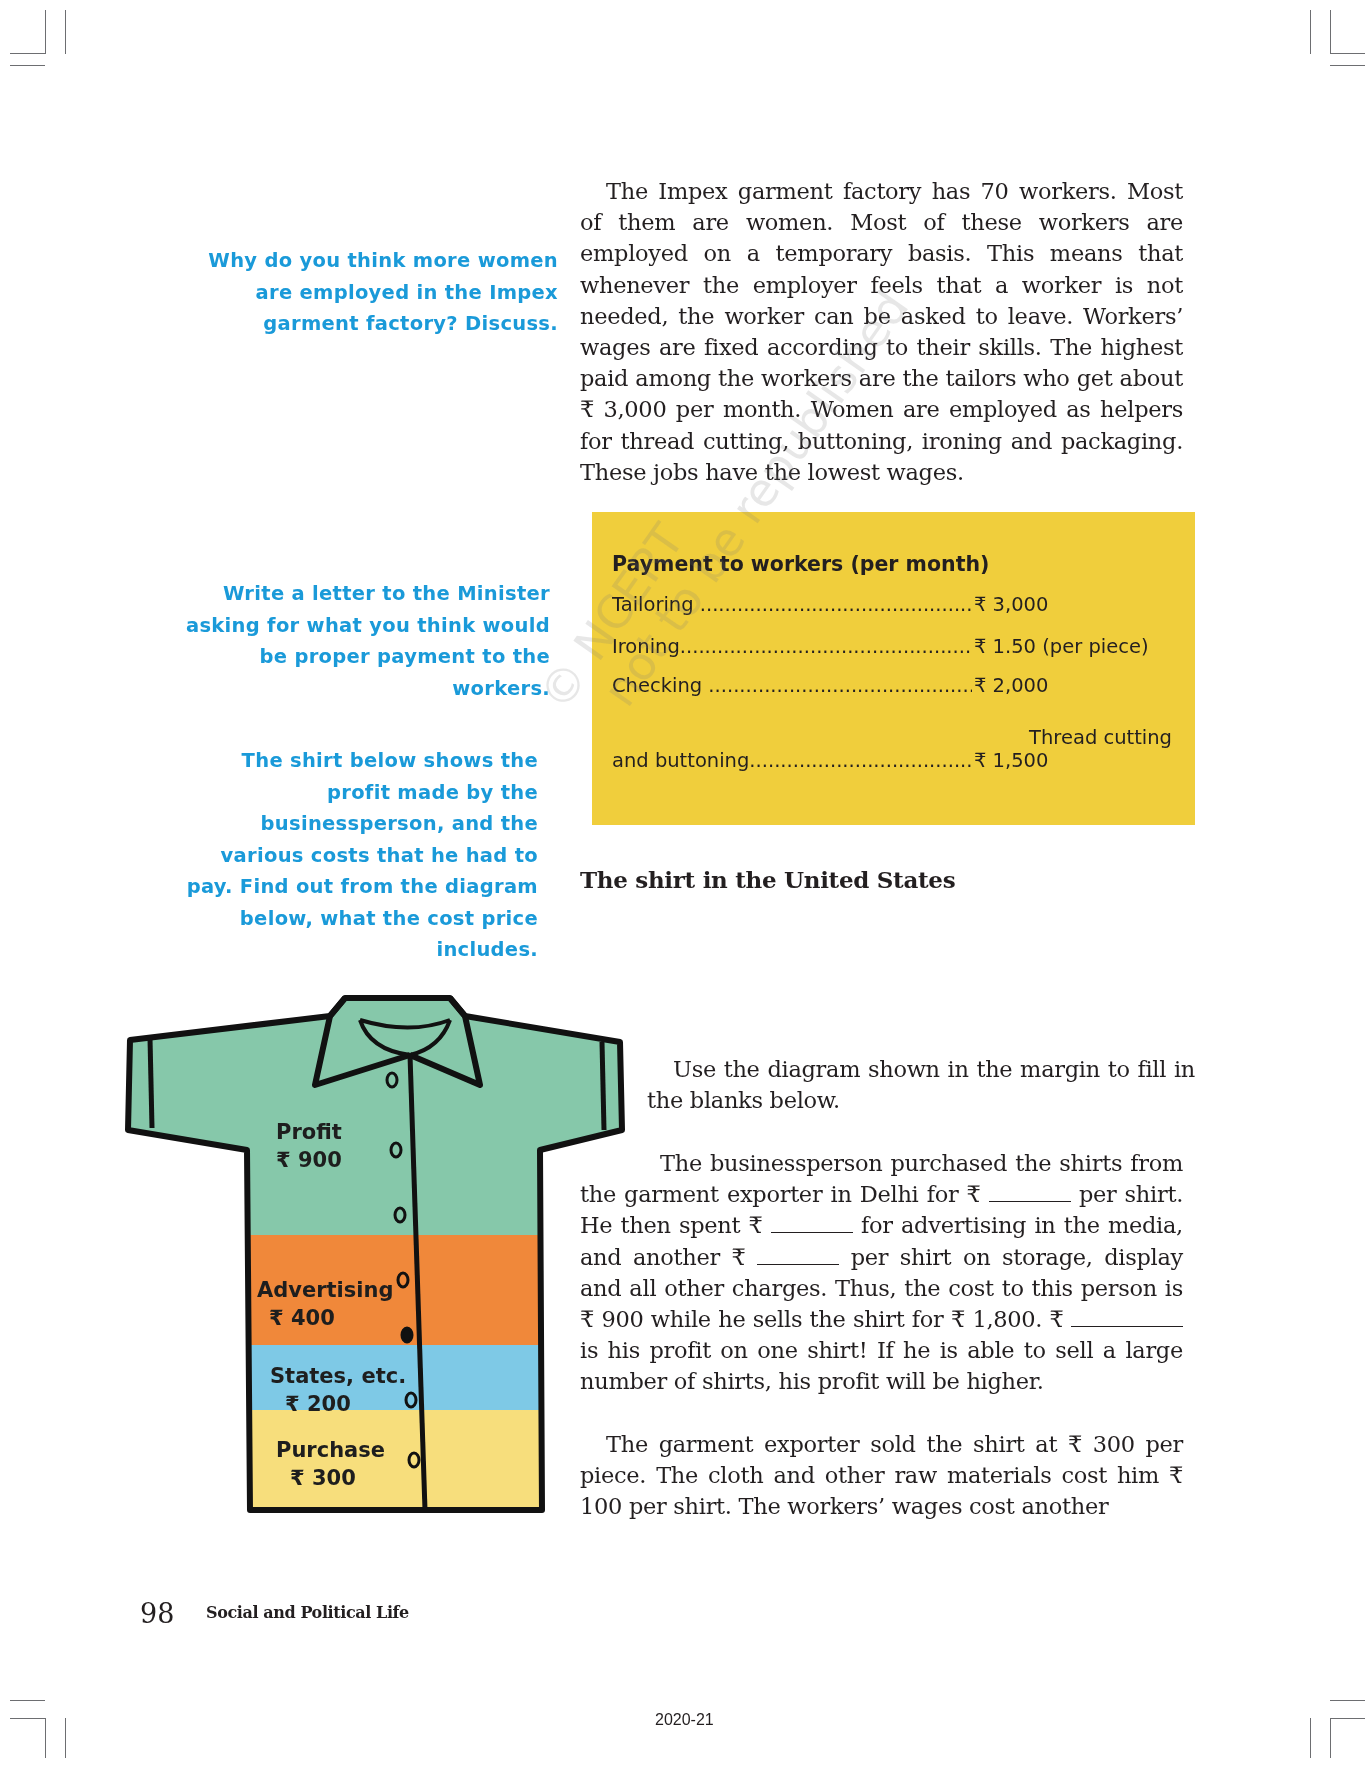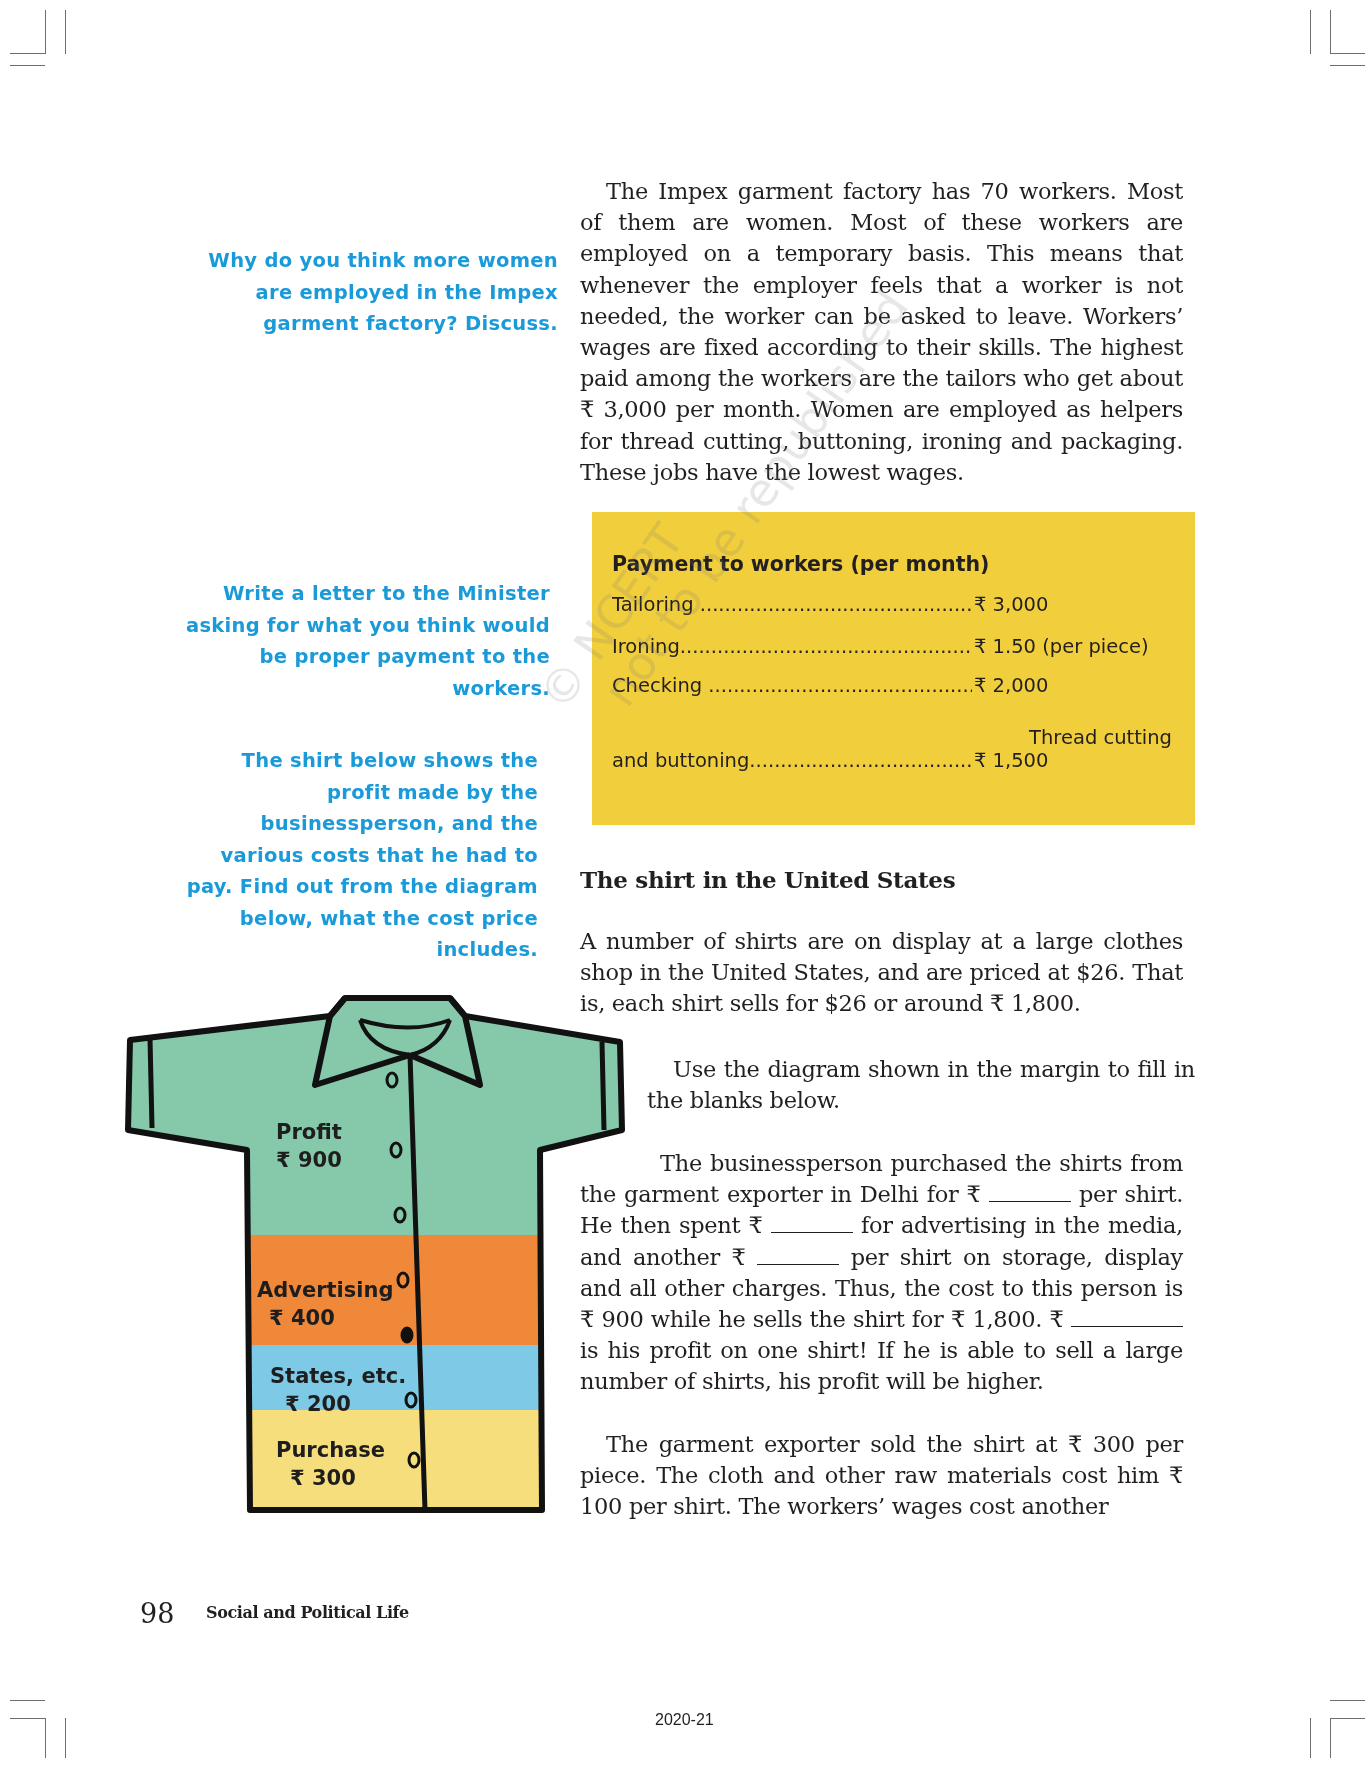--- a/index.html
+++ b/index.html
@@ -126,21 +126,20 @@
   </div>
 </div>
 
 <div class="watermark">
   <div>© NCERT</div>
   <div style="padding-left:40px;">not to be republished</div>
 </div>
 
 <div class="col" style="top:866px;">
   <h2 class="heading">The shirt in the United States</h2>
-  <p class="para" style="margin-top:33px;">A number of shirts are on display at a large clothes shop in the United States, and are priced at $26. That is, each shirt sells for $26 or around ₹ 1,800.</p>
 </div>
 <div class="abs" style="left:647px;top:1054px;width:548px;">
   <p class="para" style="text-indent:26px;">Use the diagram shown in the margin to fill in the blanks below.</p>
 </div>
 <div class="col" style="top:1148px;">
   <p class="para indent-big"><span>The businessperson purchased the shirts from the garment exporter in Delhi for ₹</span>&nbsp;<span class="blank" style="width:82px;"></span> <span>per shirt. He then spent ₹</span>&nbsp;<span class="blank" style="width:82px;"></span> <span>for advertising in the media, and another ₹</span>&nbsp;<span class="blank" style="width:82px;"></span> <span>per shirt on storage, display and all other charges. Thus, the cost to this person is ₹ 900 while he sells the shirt for ₹ 1,800. ₹</span>&nbsp;<span class="blank" style="width:112px;"></span> <span>is his profit on one shirt! If he is able to sell a large number of shirts, his profit will be higher.</span></p>
 </div>
 <div class="col" style="top:1429px;">
   <p class="para indent">The garment exporter sold the shirt at ₹ 300 per piece. The cloth and other raw materials cost him ₹ 100 per shirt. The workers’ wages cost another</p>
 </div>

